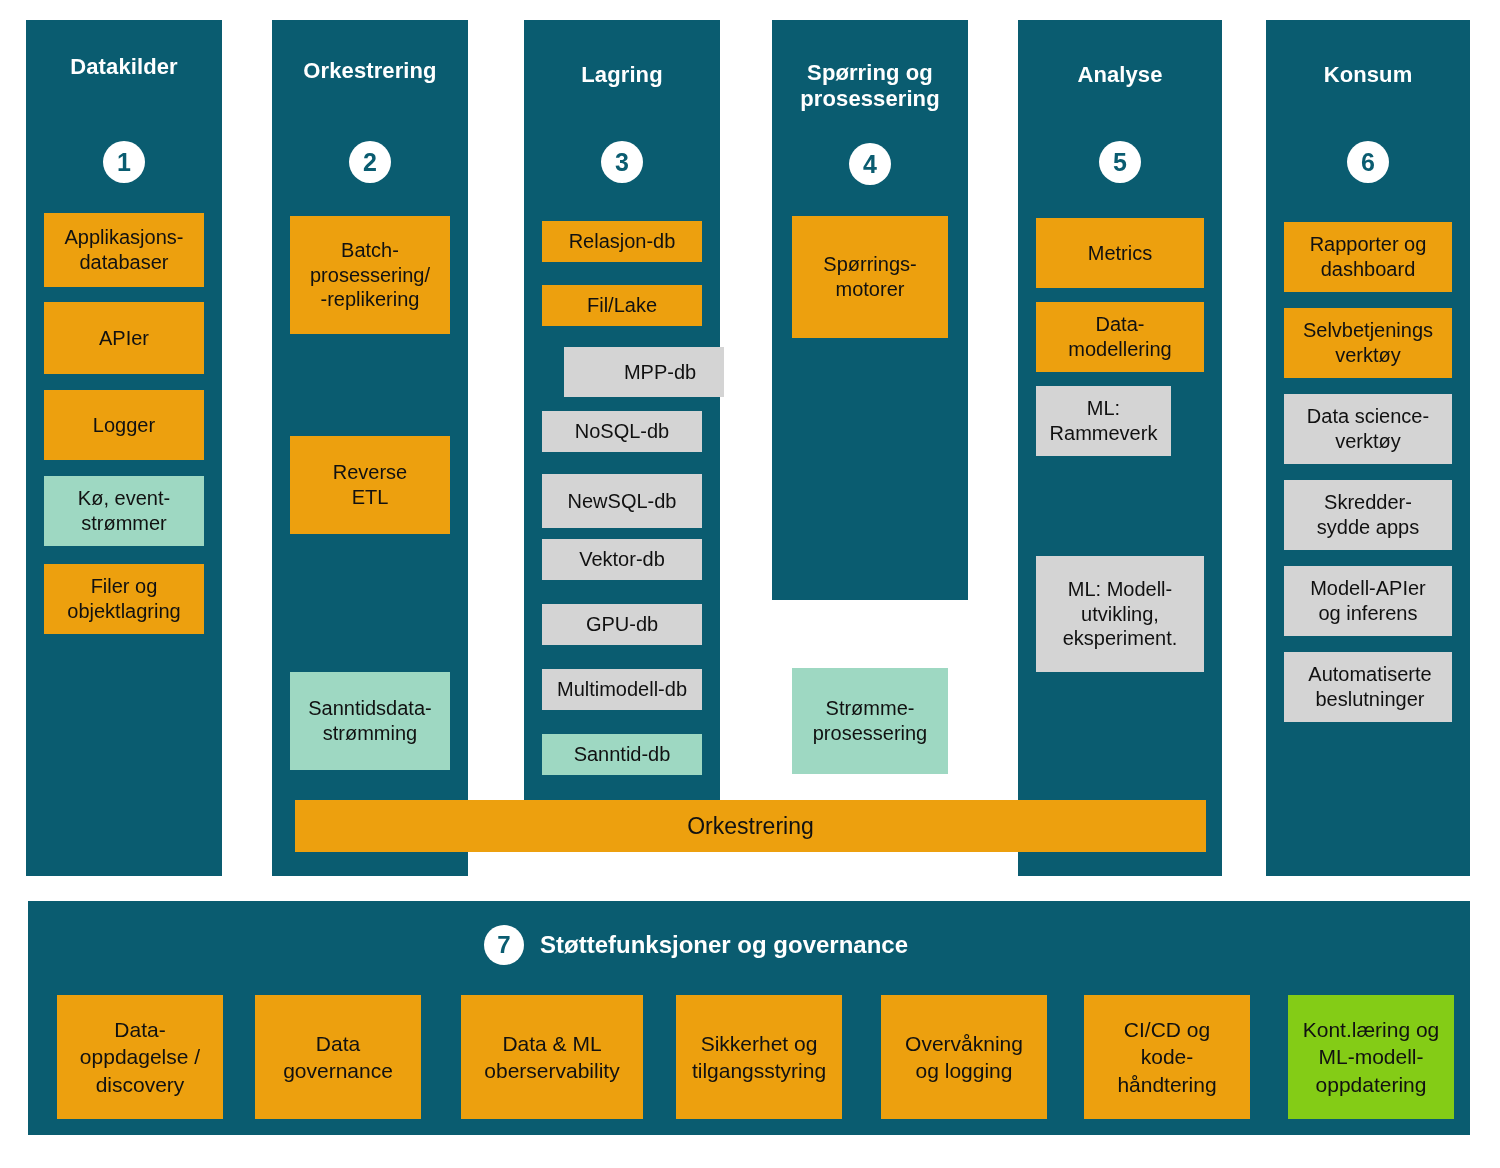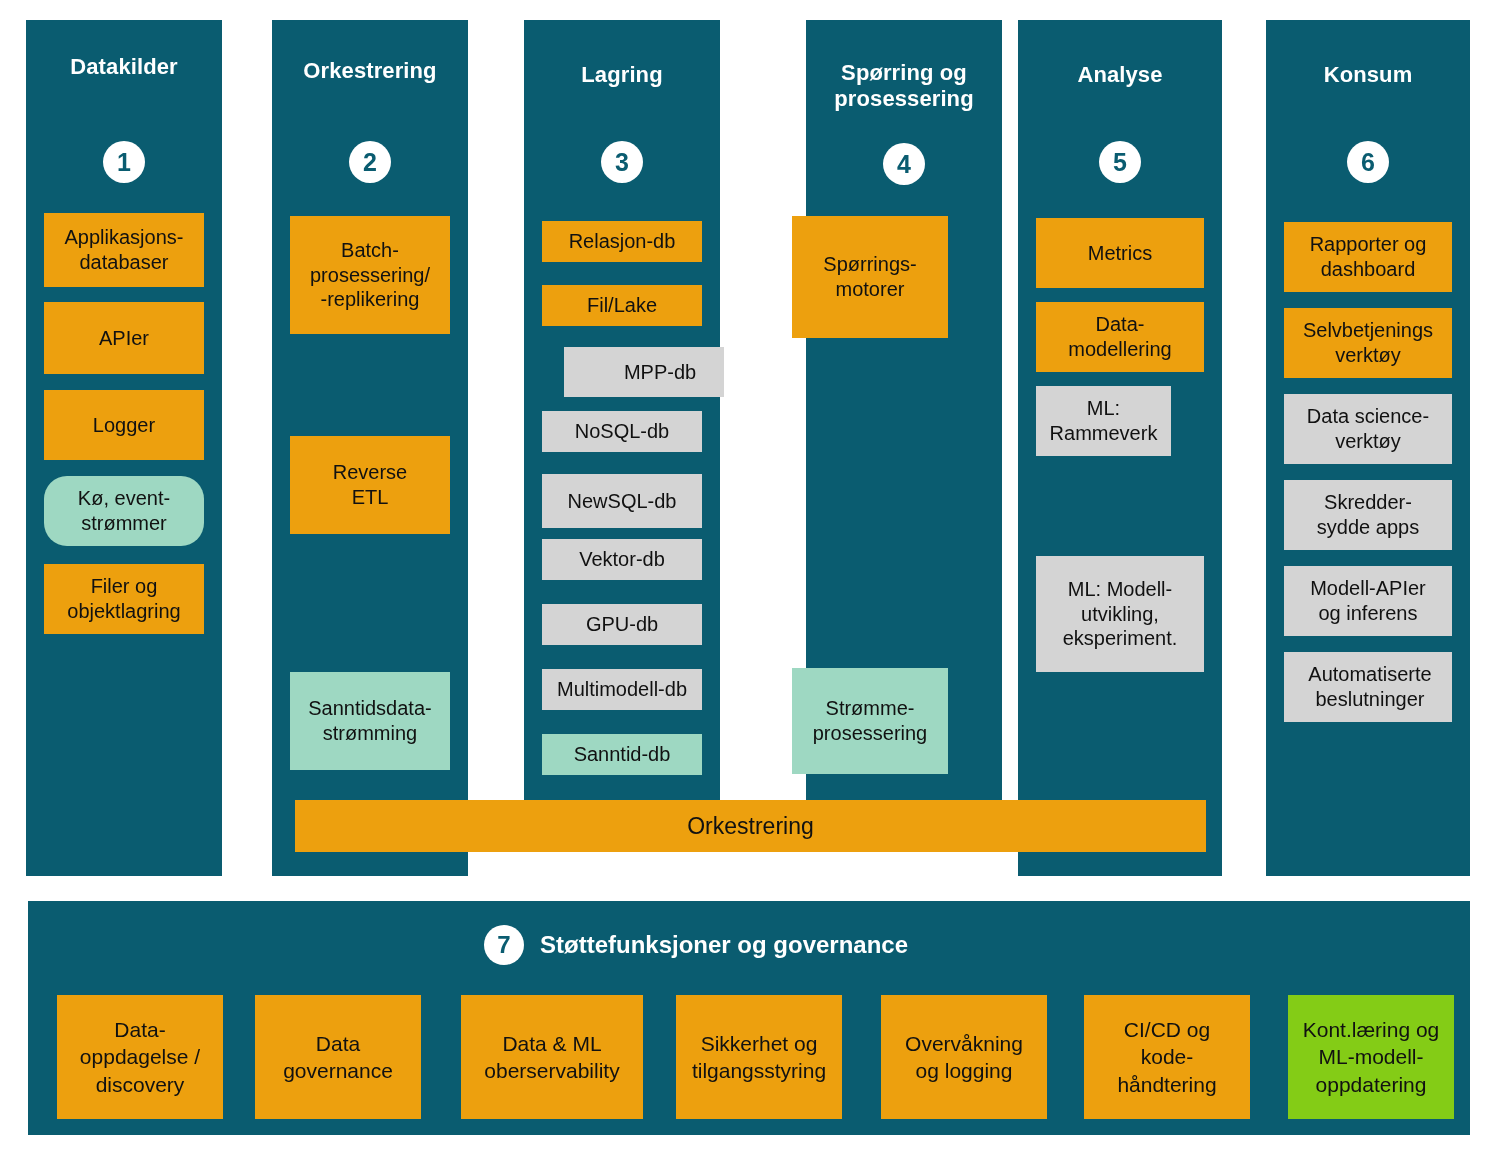--- a/index.html
+++ b/index.html
@@ -124,21 +124,21 @@
 
 <div id="stage">
 
 <div class="column" style="left: 26px; top: 20px; width: 196px; height: 856px;">
       <div class="col-title" style="top: 34px;">Datakilder</div>
       <div class="badge" style="top: 121px; left: 77px;">1</div>
     </div>
     <div class="box orange" style="left: 44px; top: 213px; width: 160px; height: 74px;">Applikasjons-<br>databaser</div>
     <div class="box orange" style="left: 44px; top: 302px; width: 160px; height: 72px;">APIer</div>
     <div class="box orange" style="left: 44px; top: 390px; width: 160px; height: 70px;">Logger</div>
-    <div class="box mint" style="left: 44px; top: 476px; width: 160px; height: 70px; border-radius: 23px;">Kø, event-<br>strømmer</div>
+    <div class="box mint" style="left: 44px; top: 476px; width: 160px; height: 70px;">Kø, event-<br>strømmer</div>
     <div class="box orange" style="left: 44px; top: 564px; width: 160px; height: 70px;">Filer og<br>objektlagring</div>
     <div class="column" style="left: 272px; top: 20px; width: 196px; height: 856px;">
       <div class="col-title" style="top: 38px;">Orkestrering</div>
       <div class="badge" style="top: 121px; left: 77px;">2</div>
     </div>
     <div class="box orange" style="left: 290px; top: 216px; width: 160px; height: 118px;">Batch-<br>prosessering/<br>-replikering</div>
     <div class="box orange" style="left: 290px; top: 436px; width: 160px; height: 98px;">Reverse<br>ETL</div>
     <div class="box mint" style="left: 290px; top: 672px; width: 160px; height: 98px;">Sanntidsdata-<br>strømming</div>
     <div class="column" style="left: 524px; top: 20px; width: 196px; height: 780px;">
       <div class="col-title" style="top: 42px;">Lagring</div>
@@ -146,21 +146,21 @@
     </div>
     <div class="box orange" style="left: 542px; top: 221px; width: 160px; height: 41px; font-size: 20px;">Relasjon-db</div>
     <div class="box orange" style="left: 542px; top: 285px; width: 160px; height: 41px; font-size: 20px;">Fil/Lake</div>
     <div class="box grey" style="left: 564px; top: 347px; width: 160px; height: 50px; font-size: 20px; padding-left: 36px;">MPP-db</div>
     <div class="box grey" style="left: 542px; top: 411px; width: 160px; height: 41px; font-size: 20px;">NoSQL-db</div>
     <div class="box grey" style="left: 542px; top: 474px; width: 160px; height: 54px; font-size: 20px;">NewSQL-db</div>
     <div class="box grey" style="left: 542px; top: 539px; width: 160px; height: 41px; font-size: 20px;">Vektor-db</div>
     <div class="box grey" style="left: 542px; top: 604px; width: 160px; height: 41px; font-size: 20px;">GPU-db</div>
     <div class="box grey" style="left: 542px; top: 669px; width: 160px; height: 41px; font-size: 20px;">Multimodell-db</div>
     <div class="box mint" style="left: 542px; top: 734px; width: 160px; height: 41px; font-size: 20px;">Sanntid-db</div>
-    <div class="column" style="left: 772px; top: 20px; width: 196px; height: 780px; margin-left: 34px;">
+    <div class="column" style="left: 772px; top: 20px; width: 196px; height: 580px;">
       <div class="col-title" style="top: 40px;">Spørring og<br>prosessering</div>
       <div class="badge" style="top: 123px; left: 77px;">4</div>
     </div>
     <div class="box orange" style="left: 792px; top: 216px; width: 156px; height: 122px;">Spørrings-<br>motorer</div>
     <div class="box mint" style="left: 792px; top: 668px; width: 156px; height: 106px;">Strømme-<br>prosessering</div>
     <div class="column" style="left: 1018px; top: 20px; width: 204px; height: 856px;">
       <div class="col-title" style="top: 42px;">Analyse</div>
       <div class="badge" style="top: 121px; left: 81px;">5</div>
     </div>
     <div class="box orange" style="left: 1036px; top: 218px; width: 168px; height: 70px;">Metrics</div>

